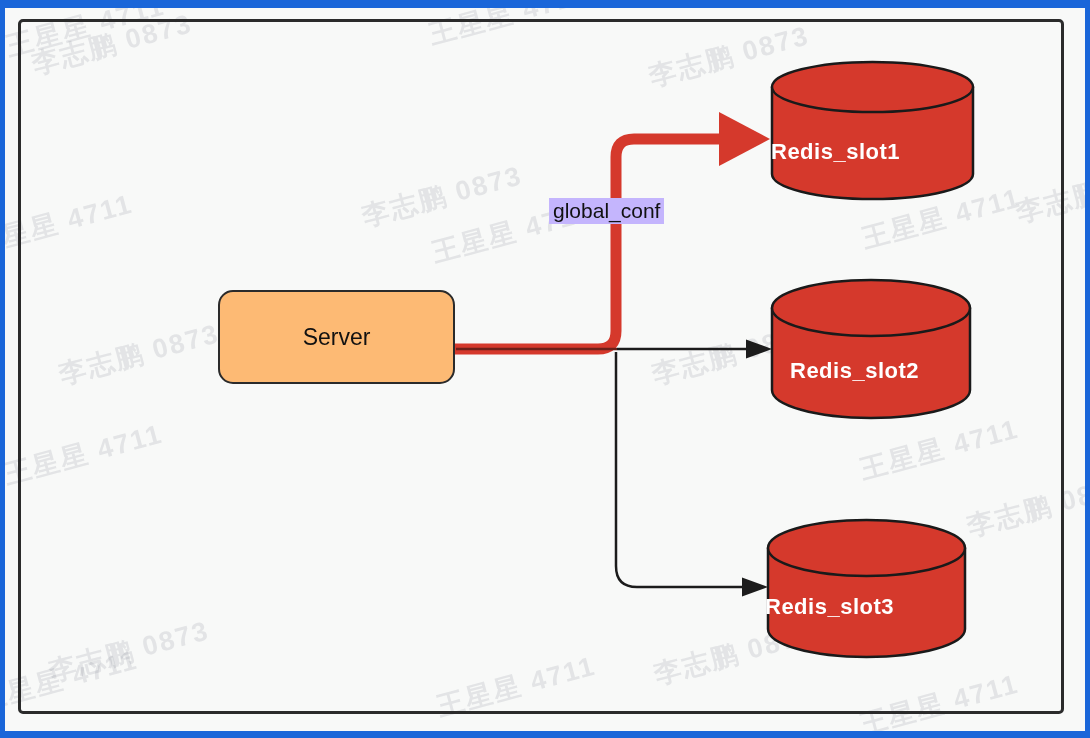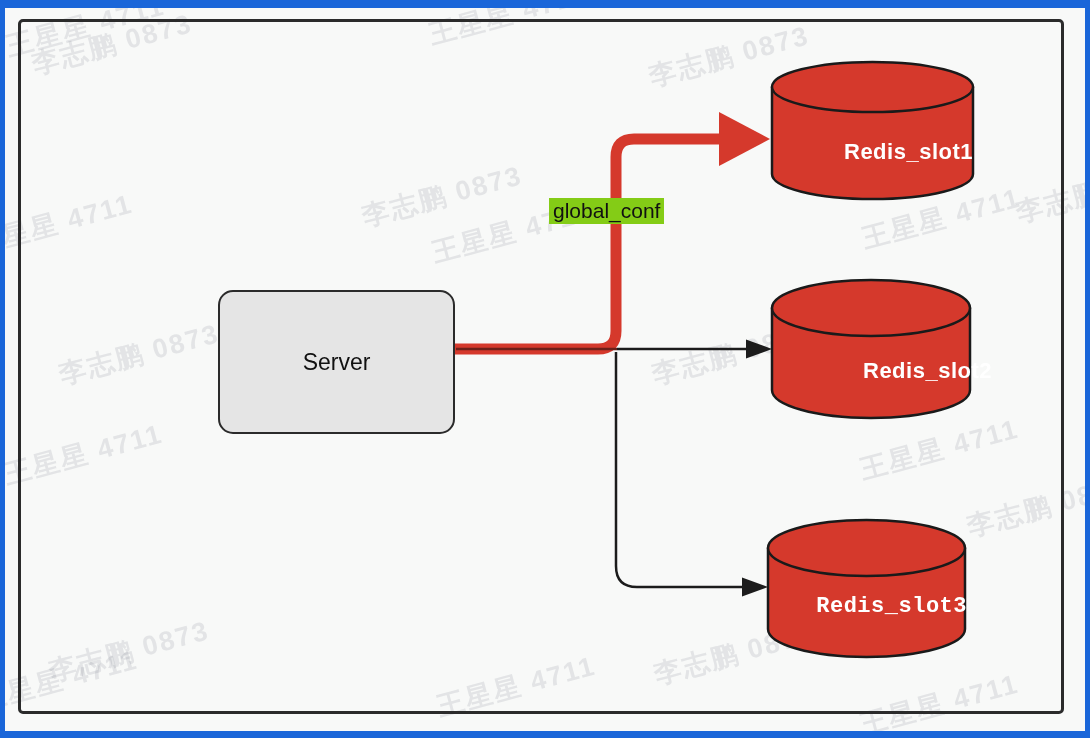--- a/index.html
+++ b/index.html
@@ -24,36 +24,36 @@
     font-size:27px; font-weight:700; letter-spacing:2px;
     color:rgba(100,106,118,0.14);
     transform:rotate(-15deg); transform-origin:left top;
   }
   .diagram-svg { position:absolute; left:0; top:0; z-index:2; }
   .heading {
     position:absolute; left:42px; top:64px; z-index:4;
     font-size:22.5px; line-height:31.5px; color:#0e0e0e; letter-spacing:0.2px;
   }
   .server-box {
-    position:absolute; left:218px; top:290px; width:237px; height:144px;
+    position:absolute; left:218px; top:290px; width:237px; height:94px;
     box-sizing:border-box; border:2.5px solid #2b2b2b; border-radius:15px;
-    background:#e5e5e5; z-index:4;
+    background:#fdba74; z-index:4;
     display:flex; align-items:center; justify-content:center;
     font-size:23px; color:#111;
   }
   .cyl-label {
-    position:absolute; width:202px; text-align:right; z-index:4;
+    position:absolute; width:202px; text-align:left; z-index:4;
     font-size:22px; font-weight:700; color:#ffffff; letter-spacing:0.5px;
   }
   .cyl-label.slot1 { left:771px; top:139px; }
   .cyl-label.slot2 { left:770px; top:358px;margin-left:20px; }
-  .cyl-label.slot3 { left:765px; top:594px;font-family:Liberation Mono, monospace; }
+  .cyl-label.slot3 { left:765px; top:594px; }
   .edge-label {
     position:absolute; left:549px; top:198px; z-index:4;
-    background:#84cc16; padding:1px 4px;
+    background:#c4b5fd; padding:1px 4px;
     font-size:21px; color:#111;
   }
   .footer-credit {
     position:absolute; left:903px; top:697px; z-index:2;
     font-size:19px; letter-spacing:1px; color:rgba(125,131,138,0.85);
   }
 </style>
 </head>
 <body>
 

